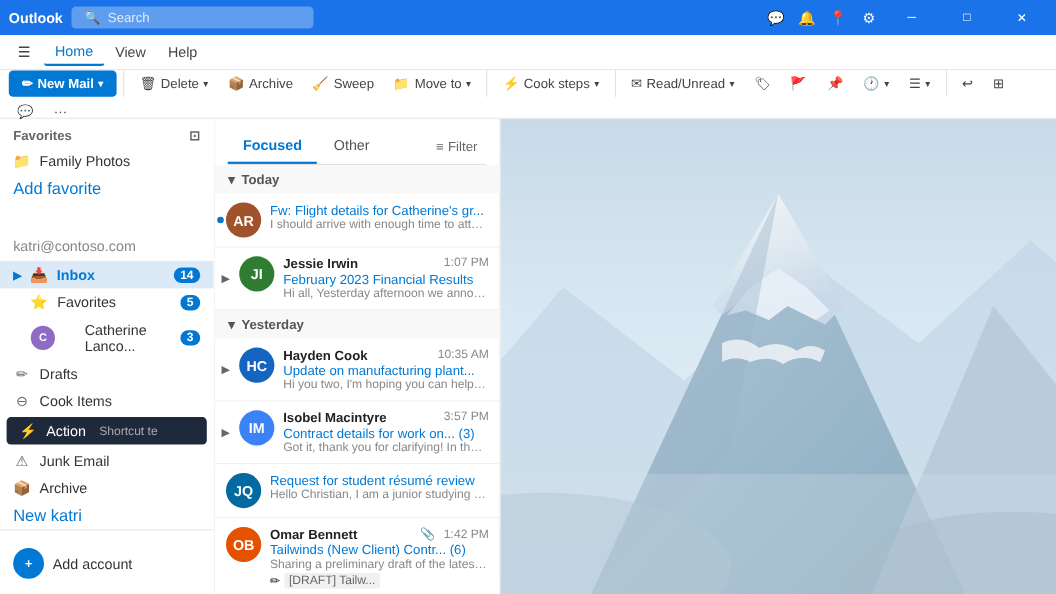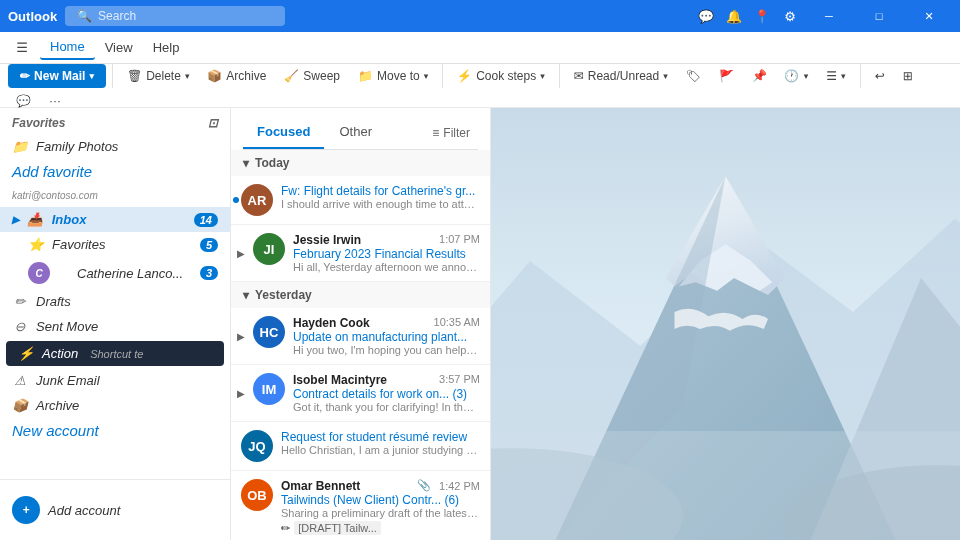--- a/index.html
+++ b/index.html
@@ -26,29 +26,29 @@
     .toolbar { background: #fff; display: flex; align-items: center; height: 44px; padding: 0 8px; border-bottom: 1px solid #e8e8e8; gap: 2px; flex-wrap: wrap; }
     .toolbar-btn { display: flex; align-items: center; gap: 4px; padding: 4px 8px; border-radius: 4px; cursor: pointer; color: #444; font-size: 12px; white-space: nowrap; border: none; background: none; }
     .toolbar-btn.primary { background: #0078d4; color: white; font-weight: 600; padding: 5px 12px; }
     .toolbar-divider { width: 1px; height: 24px; background: #e0e0e0; margin: 0 4px; }
     .toolbar-caret { font-size: 9px; }
 
     
     .main-layout { display: flex; flex: 1; overflow: hidden; }
 
     
-    .sidebar { width: 231px; background: #fff; border-right: 1px solid #e8e8e8; display: flex; flex-direction: column; overflow-y: auto; flex-shrink: 0; font-style: italic; }
+    .sidebar { width: 195px; background: #fff; border-right: 1px solid #e8e8e8; display: flex; flex-direction: column; overflow-y: auto; flex-shrink: 0; }
     .sidebar-section { padding: 4px 0; }
     .sidebar-header { display: flex; align-items: center; justify-content: space-between; padding: 4px 12px; color: #666; font-size: 12px; font-weight: 600; }
     .sidebar-item { display: flex; align-items: center; padding: 5px 12px; cursor: pointer; color: #333; border-radius: 0; gap: 8px; font-size: 13px; }
     .sidebar-item.active { background: #dce9f7; color: #0078d4; font-weight: 600; }
     .sidebar-item .item-icon { font-size: 13px; color: #666; width: 16px; text-align: center; }
     .sidebar-item.active .item-icon { color: #0078d4; }
     .sidebar-item .badge { margin-left: auto; background: #0078d4; color: white; border-radius: 10px; padding: 1px 6px; font-size: 11px; font-weight: bold; }
-    .sidebar-email { font-size: 10px; color: #888; padding: 2px 12px 6px; }
+    .sidebar-email { font-size: 13px; color: #888; padding: 2px 12px 6px; margin-top: 26px; }
     .sidebar-link { color: #0078d4; padding: 4px 12px; cursor: pointer; font-size: 15px; }
     .sidebar-sub-item { padding-left: 28px; }
     .sidebar-bottom { margin-top: auto; padding: 8px 0; border-top: 1px solid #e8e8e8; }
     .add-account { display: flex; align-items: center; gap: 8px; padding: 8px 12px; cursor: pointer; color: #333; font-size: 13px; }
     .add-account-avatar { width: 28px; height: 28px; border-radius: 50%; background: #0078d4; color: white; display: flex; align-items: center; justify-content: center; font-size: 12px; font-weight: bold; }
 
     
     .message-list { width: 260px; border-right: 1px solid #e8e8e8; display: flex; flex-direction: column; overflow: hidden; flex-shrink: 0; }
     .message-list-header { padding: 8px 12px 0; background: #fff; }
     .tabs { display: flex; gap: 1px; border-bottom: 1px solid #e0e0e0; }
@@ -205,36 +205,36 @@
       <div class="avatar" style="width:22px;height:22px;font-size:10px;background:#8e6bc4;margin-right:0;">C</div>
       <span style="margin-left:19px;">Catherine Lanco...</span>
       <span class="badge">3</span>
     </div>
     <div class="sidebar-item">
       <span class="item-icon">✏</span>
       <span>Drafts</span>
     </div>
     <div class="sidebar-item">
       <span class="item-icon">⊖</span>
-      <span>Sent Move</span>
+      <span>Cook Items</span>
     </div>
     <div class="sidebar-item action-highlight" style="background:#1e293b;color:white;border-radius:4px;margin:2px 6px;">
       <span class="item-icon" style="color:white;">⚡</span>
       <span>Action</span>
       <span style="margin-left:4px;font-size:11px;color:#aaa;overflow:hidden;">Shortcut te</span>
     </div>
     <div class="sidebar-item">
       <span class="item-icon">⚠</span>
       <span>Junk Email</span>
     </div>
     <div class="sidebar-item">
       <span class="item-icon">📦</span>
       <span>Archive</span>
     </div>
-    <div class="sidebar-link">New account</div>
+    <div class="sidebar-link">New katri</div>
     <div class="sidebar-bottom">
       <div class="add-account">
         <div class="add-account-avatar">+</div>
         <span>Add account</span>
       </div>
     </div>
   </div>
 
   <div class="message-list">
     <div class="message-list-header">

